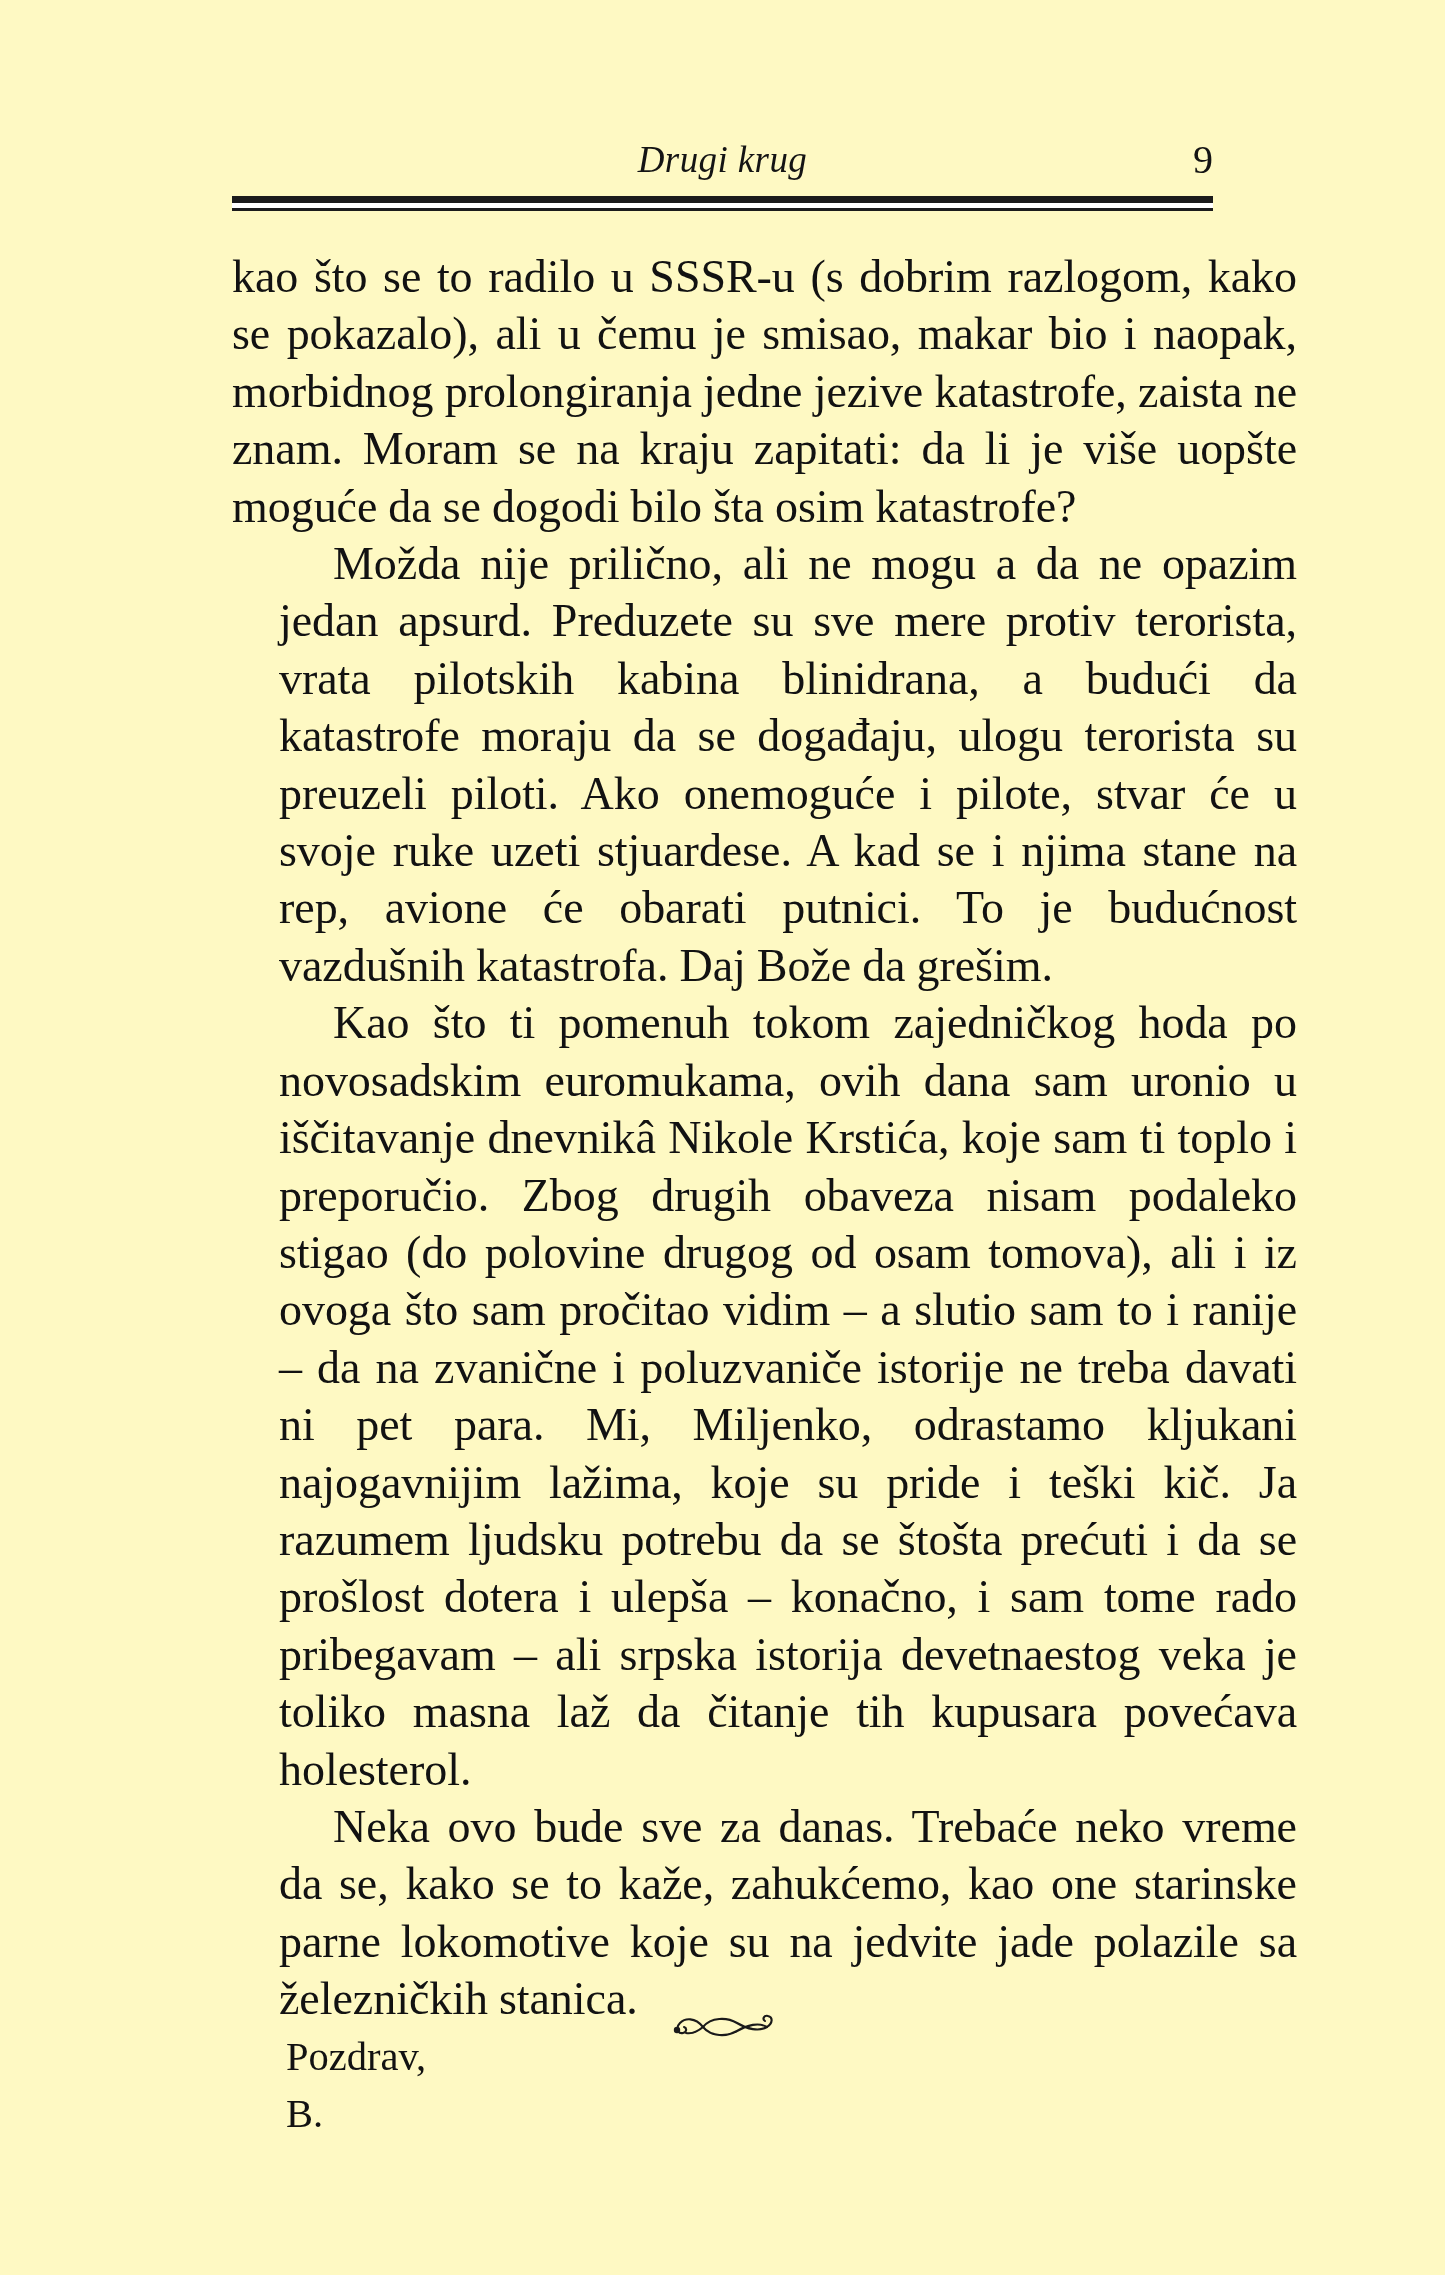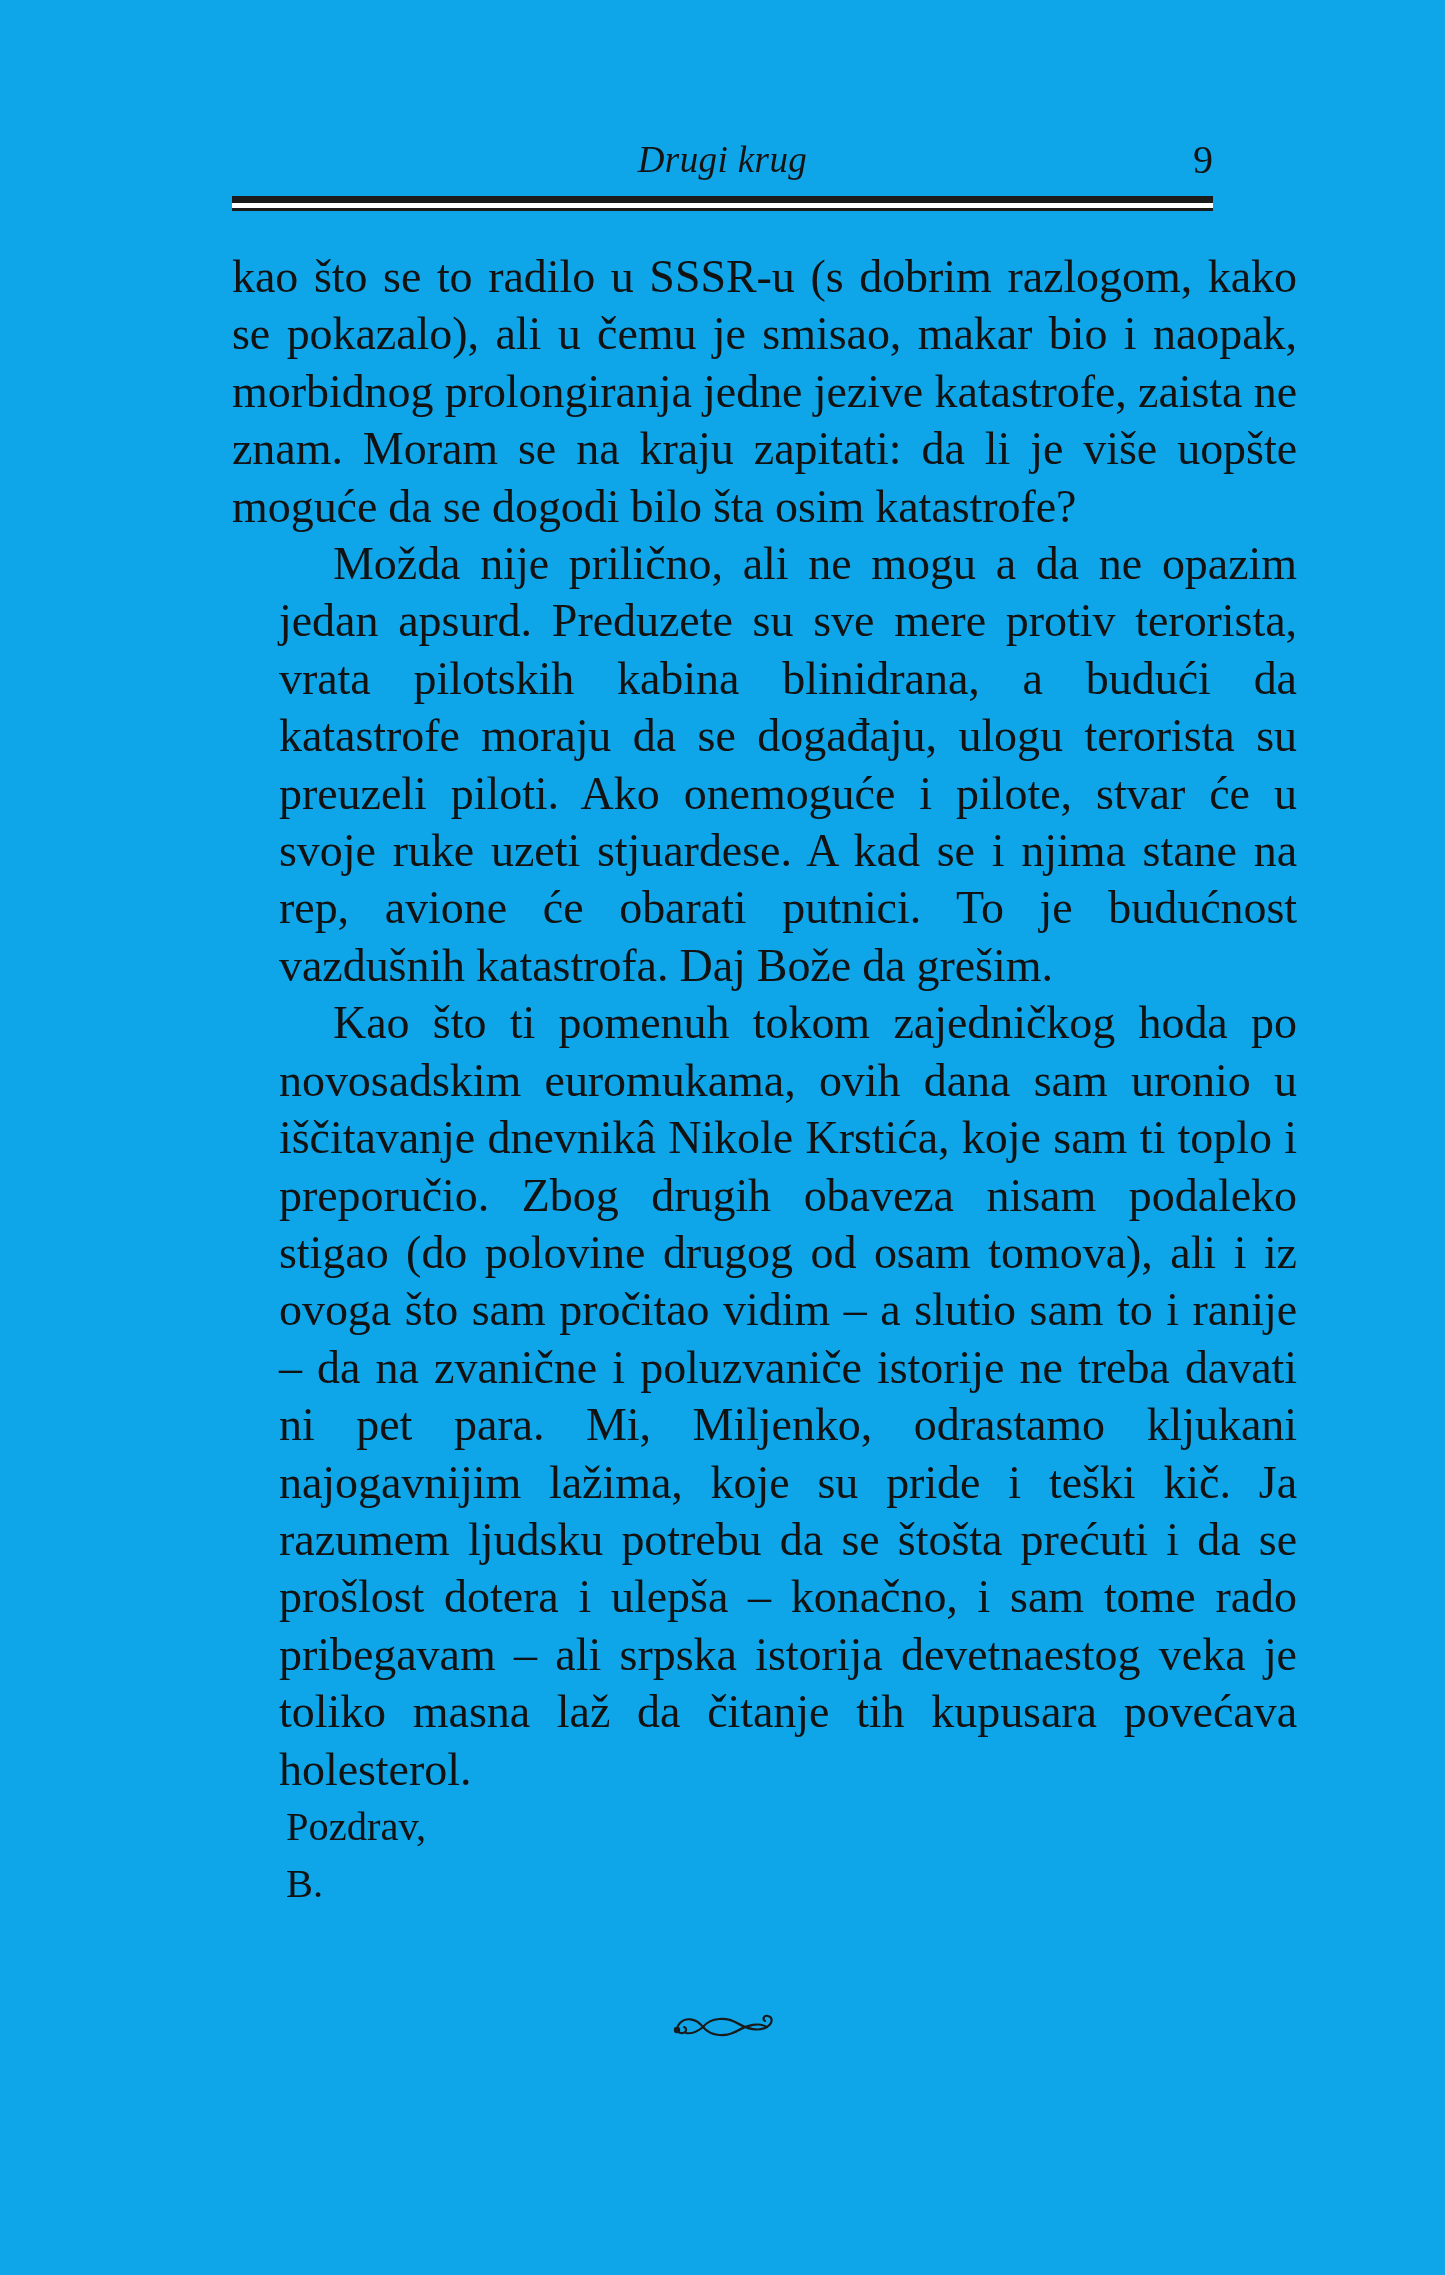--- a/index.html
+++ b/index.html
@@ -12,21 +12,21 @@
     height: 2275px;
     font-family: "Liberation Serif", "DejaVu Serif", serif;
     color: #111111;
     -webkit-font-smoothing: antialiased;
   }
 
   .page {
     position: relative;
     width: 1445px;
     height: 2275px;
-    background: #0ea5e9;
+    background: #fef9c3;
     box-sizing: border-box;
   }
 
   
   .running-head {
     position: absolute;
     left: 232px;
     right: 232px;
     top: 118px;
     height: 60px;
@@ -134,20 +134,21 @@
   </div>
 
   <div class="text-block">
 
     <p class="para">kao što se to radilo u SSSR-u (s dobrim razlogom, kako se pokazalo), ali u čemu je smisao, makar bio i naopak, morbidnog prolongiranja jedne jezive katastrofe, zaista ne znam. Moram se na kraju zapitati: da li je više uopšte moguće da se dogodi bilo šta osim katastrofe?</p>
 
     <p class="para indent">Možda nije prilično, ali ne mogu a da ne opazim jedan apsurd. Preduzete su sve mere protiv terorista, vrata pilotskih kabina blinidrana, a budući da katastrofe moraju da se događaju, ulogu terorista su preuzeli piloti. Ako onemoguće i pilote, stvar će u svoje ruke uzeti stjuardese. A kad se i njima stane na rep, avione će obarati putnici. To je budućnost vazdušnih katastrofa. Daj Bože da grešim.</p>
 
     <p class="para indent">Kao što ti pomenuh tokom zajedničkog hoda po novosadskim euromukama, ovih dana sam uronio u iščitavanje dnevnikâ Nikole Krstića, koje sam ti toplo i preporučio. Zbog drugih obaveza nisam podaleko stigao (do polovine drugog od osam tomova), ali i iz ovoga što sam pročitao vidim – a slutio sam to i ranije – da na zvanične i poluzvaniče istorije ne treba davati ni pet para. Mi, Miljenko, odrastamo kljukani najogavnijim lažima, koje su pride i teški kič. Ja razumem ljudsku potrebu da se štošta prećuti i da se prošlost dotera i ulepša – konačno, i sam tome rado pribegavam – ali srpska istorija devetnaestog veka je toliko masna laž da čitanje tih kupusara povećava holesterol.</p>
 
+    <p class="para indent">Neka ovo bude sve za danas. Trebaće neko vreme da se, kako se to kaže, zahukćemo, kao one starinske parne lokomotive koje su na jedvite jade polazile sa železničkih stanica.</p>
 
     <p class="closing">Pozdrav,</p>
 
     <p class="closing">B.</p>
   </div>
 
   <div class="ornament">
     <svg width="120" height="34" viewBox="0 0 120 34">
       <g fill="none" stroke="#1a1a1a" stroke-width="2.1" stroke-linecap="round">
         <path d="M40 17 C48 7, 64 7, 74 13 C84 19, 96 22, 104 17 C110 13, 110 7, 105 6 C101 5, 99 9, 102 11"></path>

